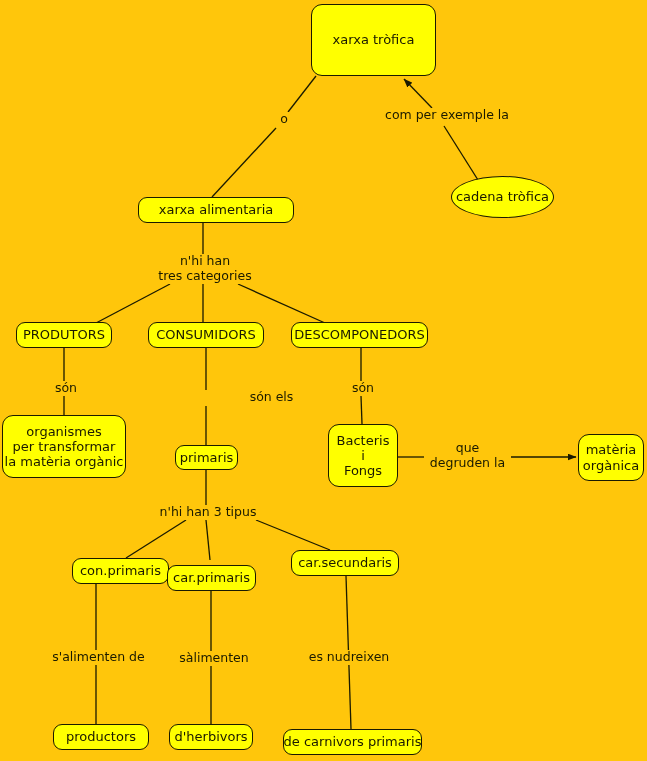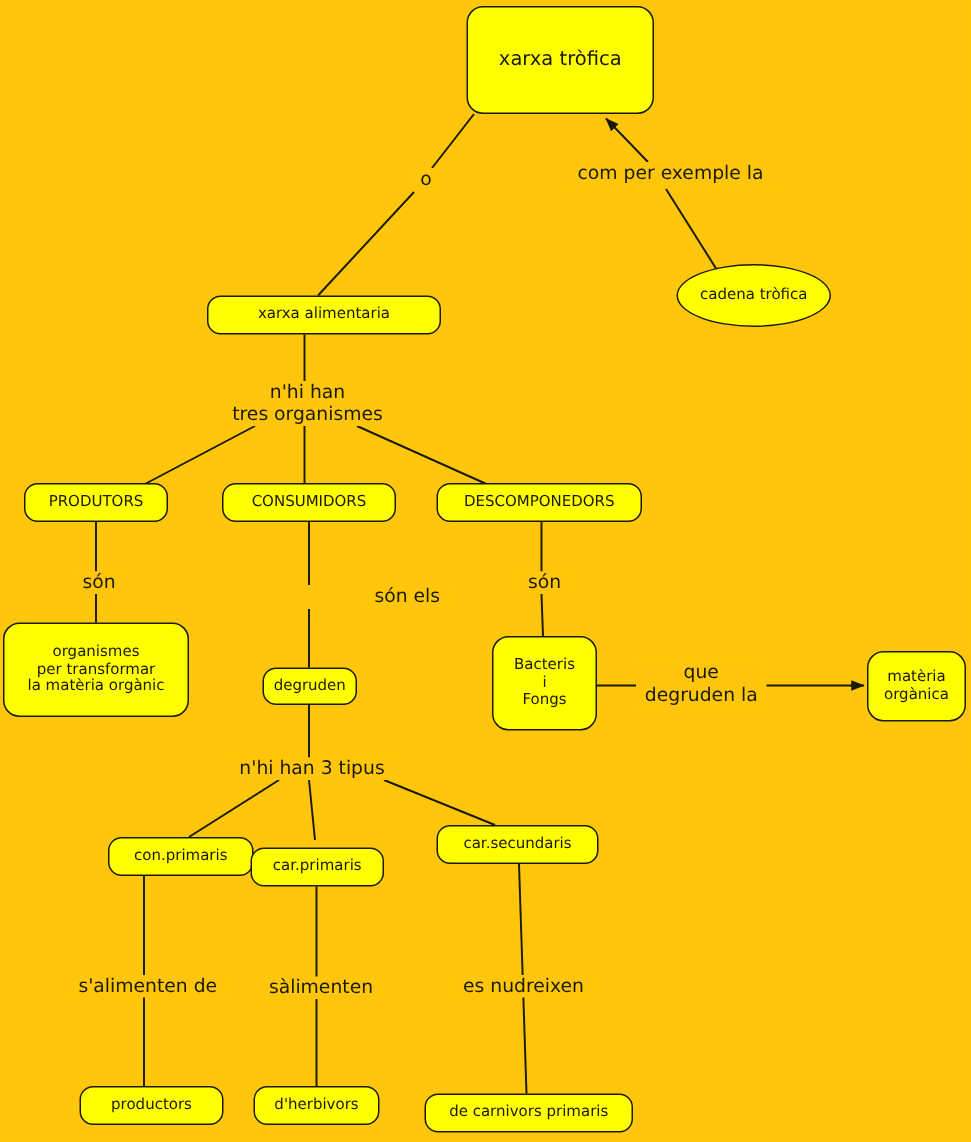--- a/index.html
+++ b/index.html
@@ -30,21 +30,21 @@
     position: absolute;
     box-sizing: border-box;
     background: #FFFF00;
     border: 1.5px solid #1a1a00;
     color: #1a1a00;
     display: flex;
     align-items: center;
     justify-content: center;
     text-align: center;
     line-height: 1.16;
-    font-size: 10px;
+    font-size: 13px;
     border-radius: 9px;
     white-space: pre;
     z-index: 3;
   }
   .node.ellipse {
     border-radius: 50%;
   }
   .node.big {
     border-radius: 11px;
     text-align: center;
@@ -118,21 +118,21 @@
   <div class="node" style="left:16px; top:322px; width:96px; height:26px;">PRODUTORS</div>
 
   <div class="node" style="left:148px; top:322px; width:116px; height:26px;">CONSUMIDORS</div>
 
   <div class="node" style="left:291px; top:322px; width:137px; height:26px;">DESCOMPONEDORS</div>
 
   <div class="node big" style="left:2px; top:415px; width:124px; height:63px;">organismes
 per transformar
 la matèria orgànic</div>
 
-  <div class="node" style="left:175px; top:445px; width:63px; height:25px;">degruden</div>
+  <div class="node" style="left:175px; top:445px; width:63px; height:25px;">primaris</div>
 
   <div class="node big" style="left:328px; top:424px; width:70px; height:63px;">Bacteris
 i
 Fongs</div>
 
   <div class="node big" style="left:578px; top:434px; width:66px; height:47px;">matèria
 orgànica</div>
 
   <div class="node" style="left:48px; top:558px; width:97px; height:26px;margin-left:24px;">con.primaris</div>
 
@@ -144,21 +144,21 @@
 
   <div class="node" style="left:169px; top:724px; width:84px; height:26px;">d'herbivors</div>
 
   <div class="node" style="left:283px; top:729px; width:139px; height:26px;text-align:center;">de carnivors primaris</div>
 
   <div class="linklabel" style="left:275px; top:112px; width:14px;">o</div>
 
   <div class="linklabel" style="left:372px; top:108px; width:146px;">com per exemple la</div>
 
   <div class="linklabel" style="left:142px; top:254px; width:122px;">n'hi han
-tres organismes</div>
+tres categories</div>
 
   <div class="linklabel" style="left:48px; top:381px; width:32px;">són</div>
 
   <div class="linklabel" style="left:194px; top:390px; width:55px;margin-left:48px;">són els</div>
 
   <div class="linklabel" style="left:345px; top:381px; width:32px;">són</div>
 
   <div class="linklabel" style="left:424px; top:441px; width:83px;">que
 degruden la</div>
 

